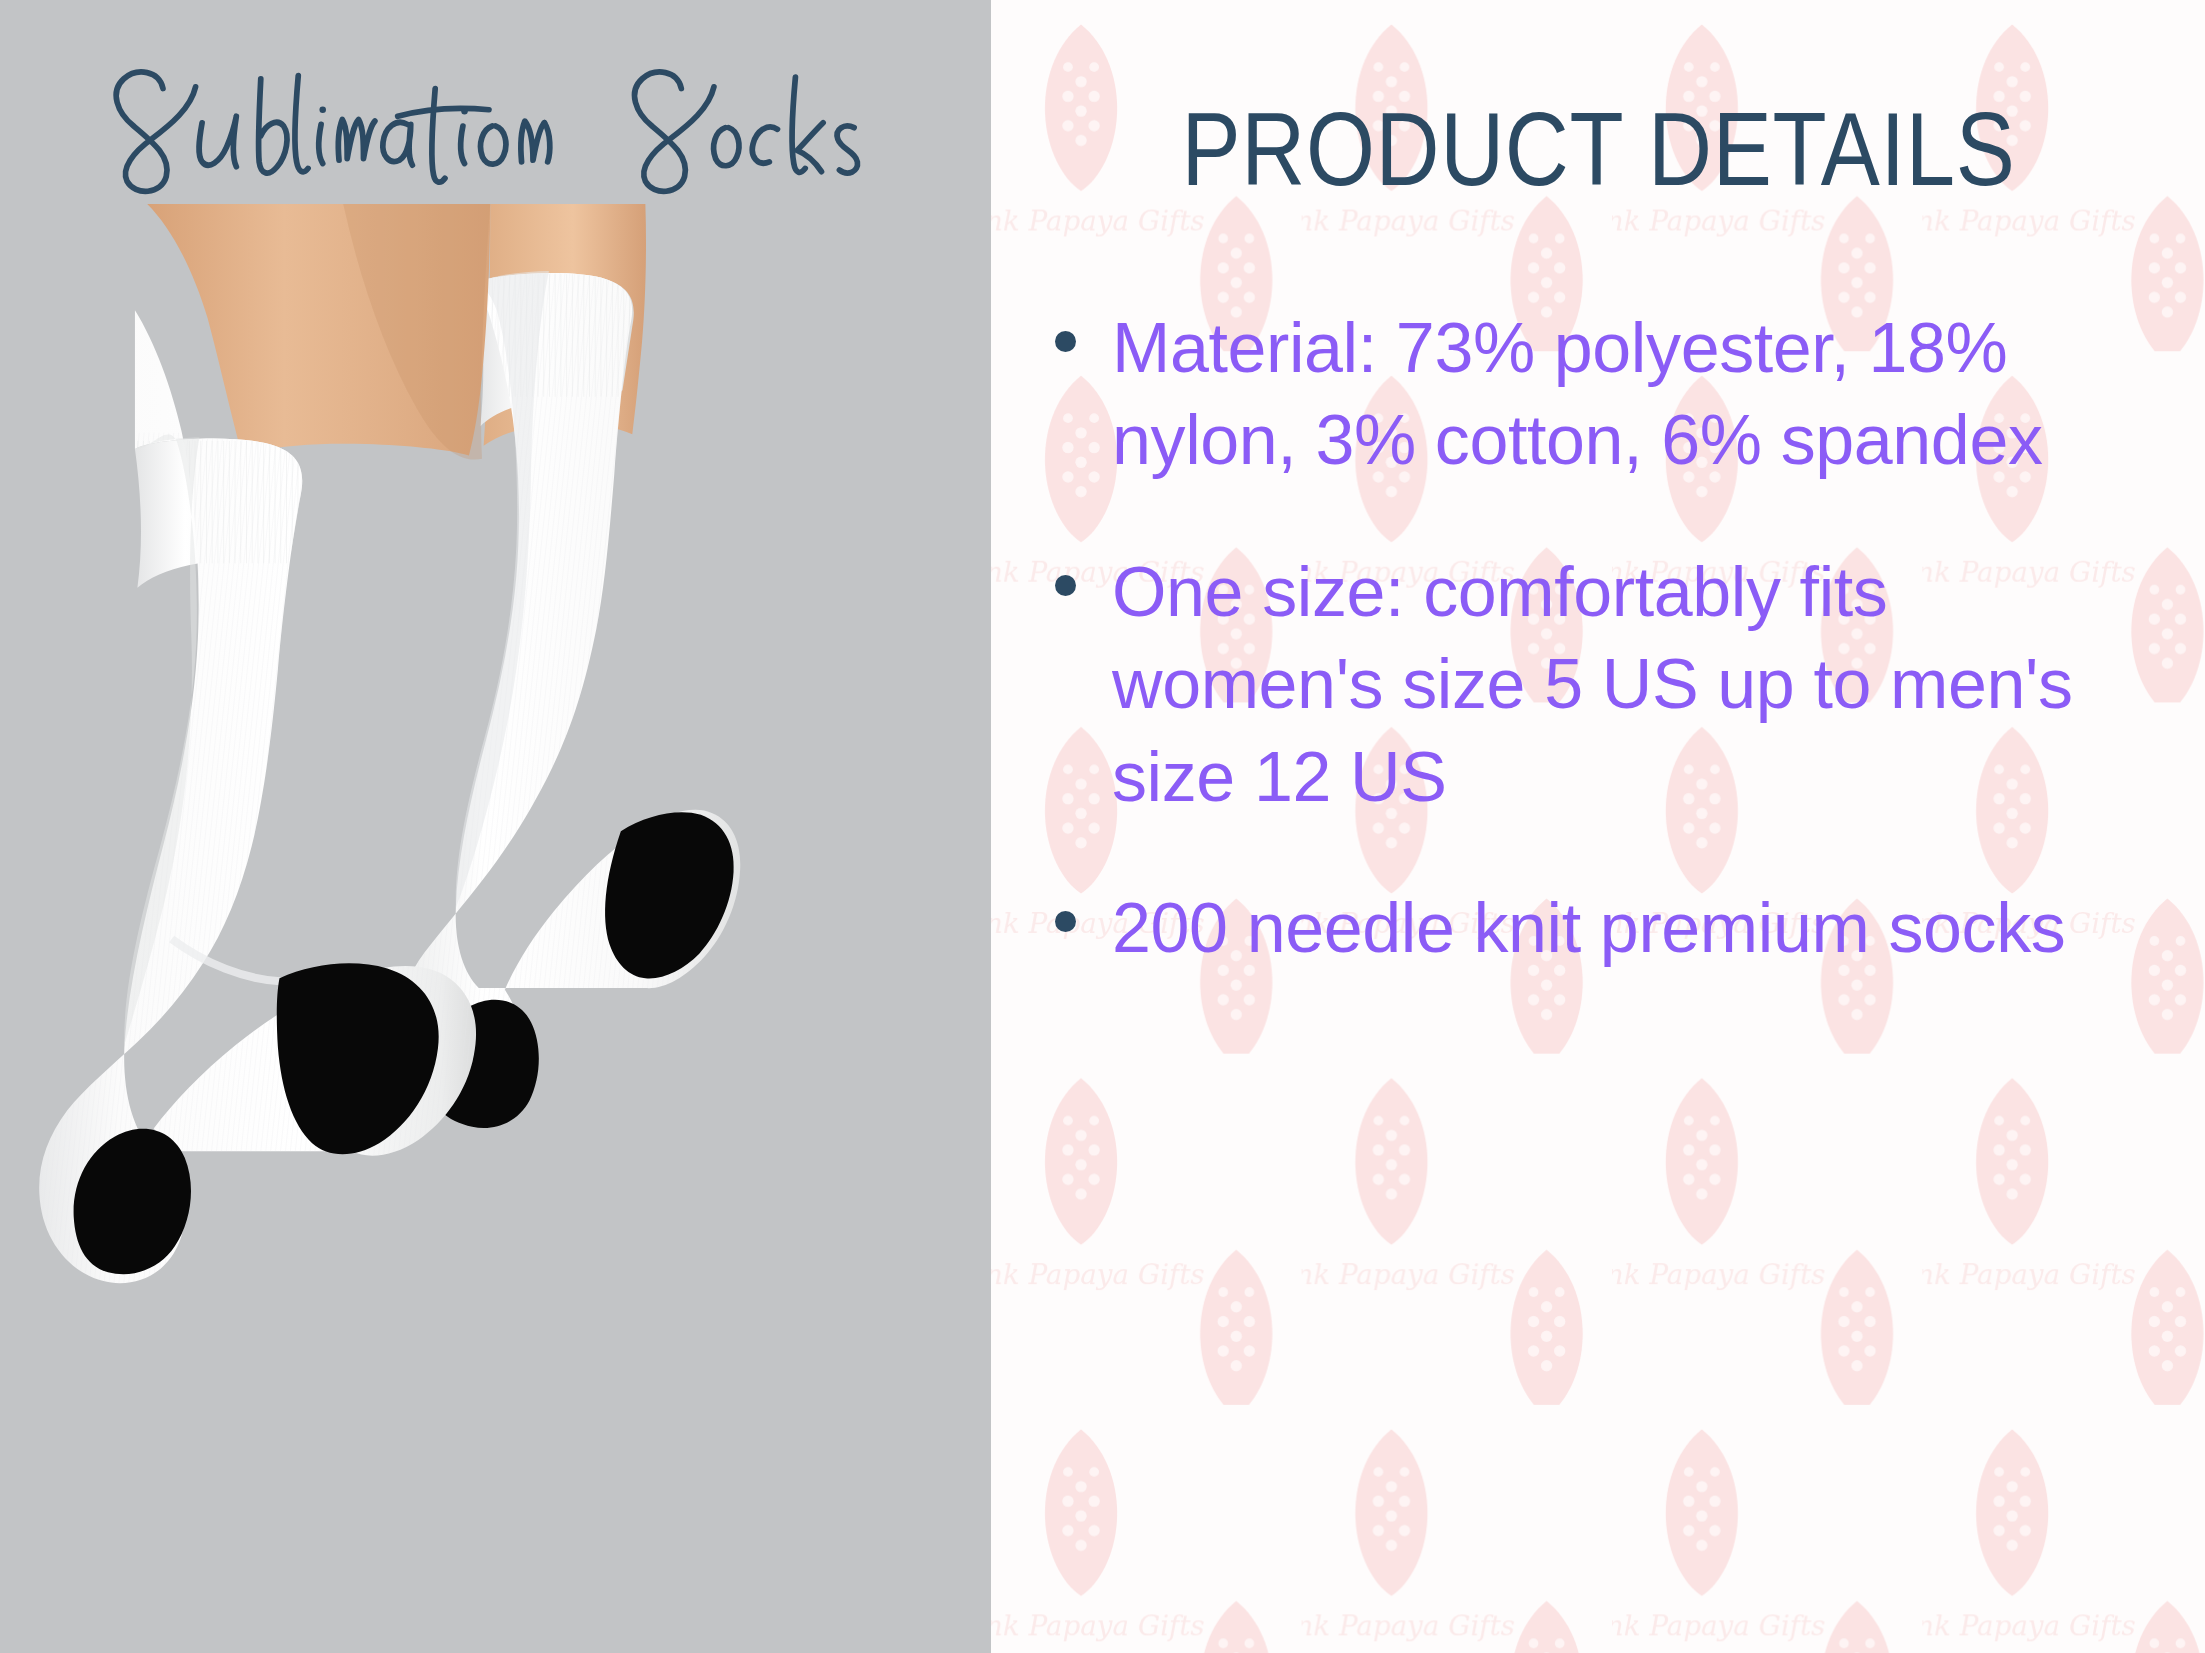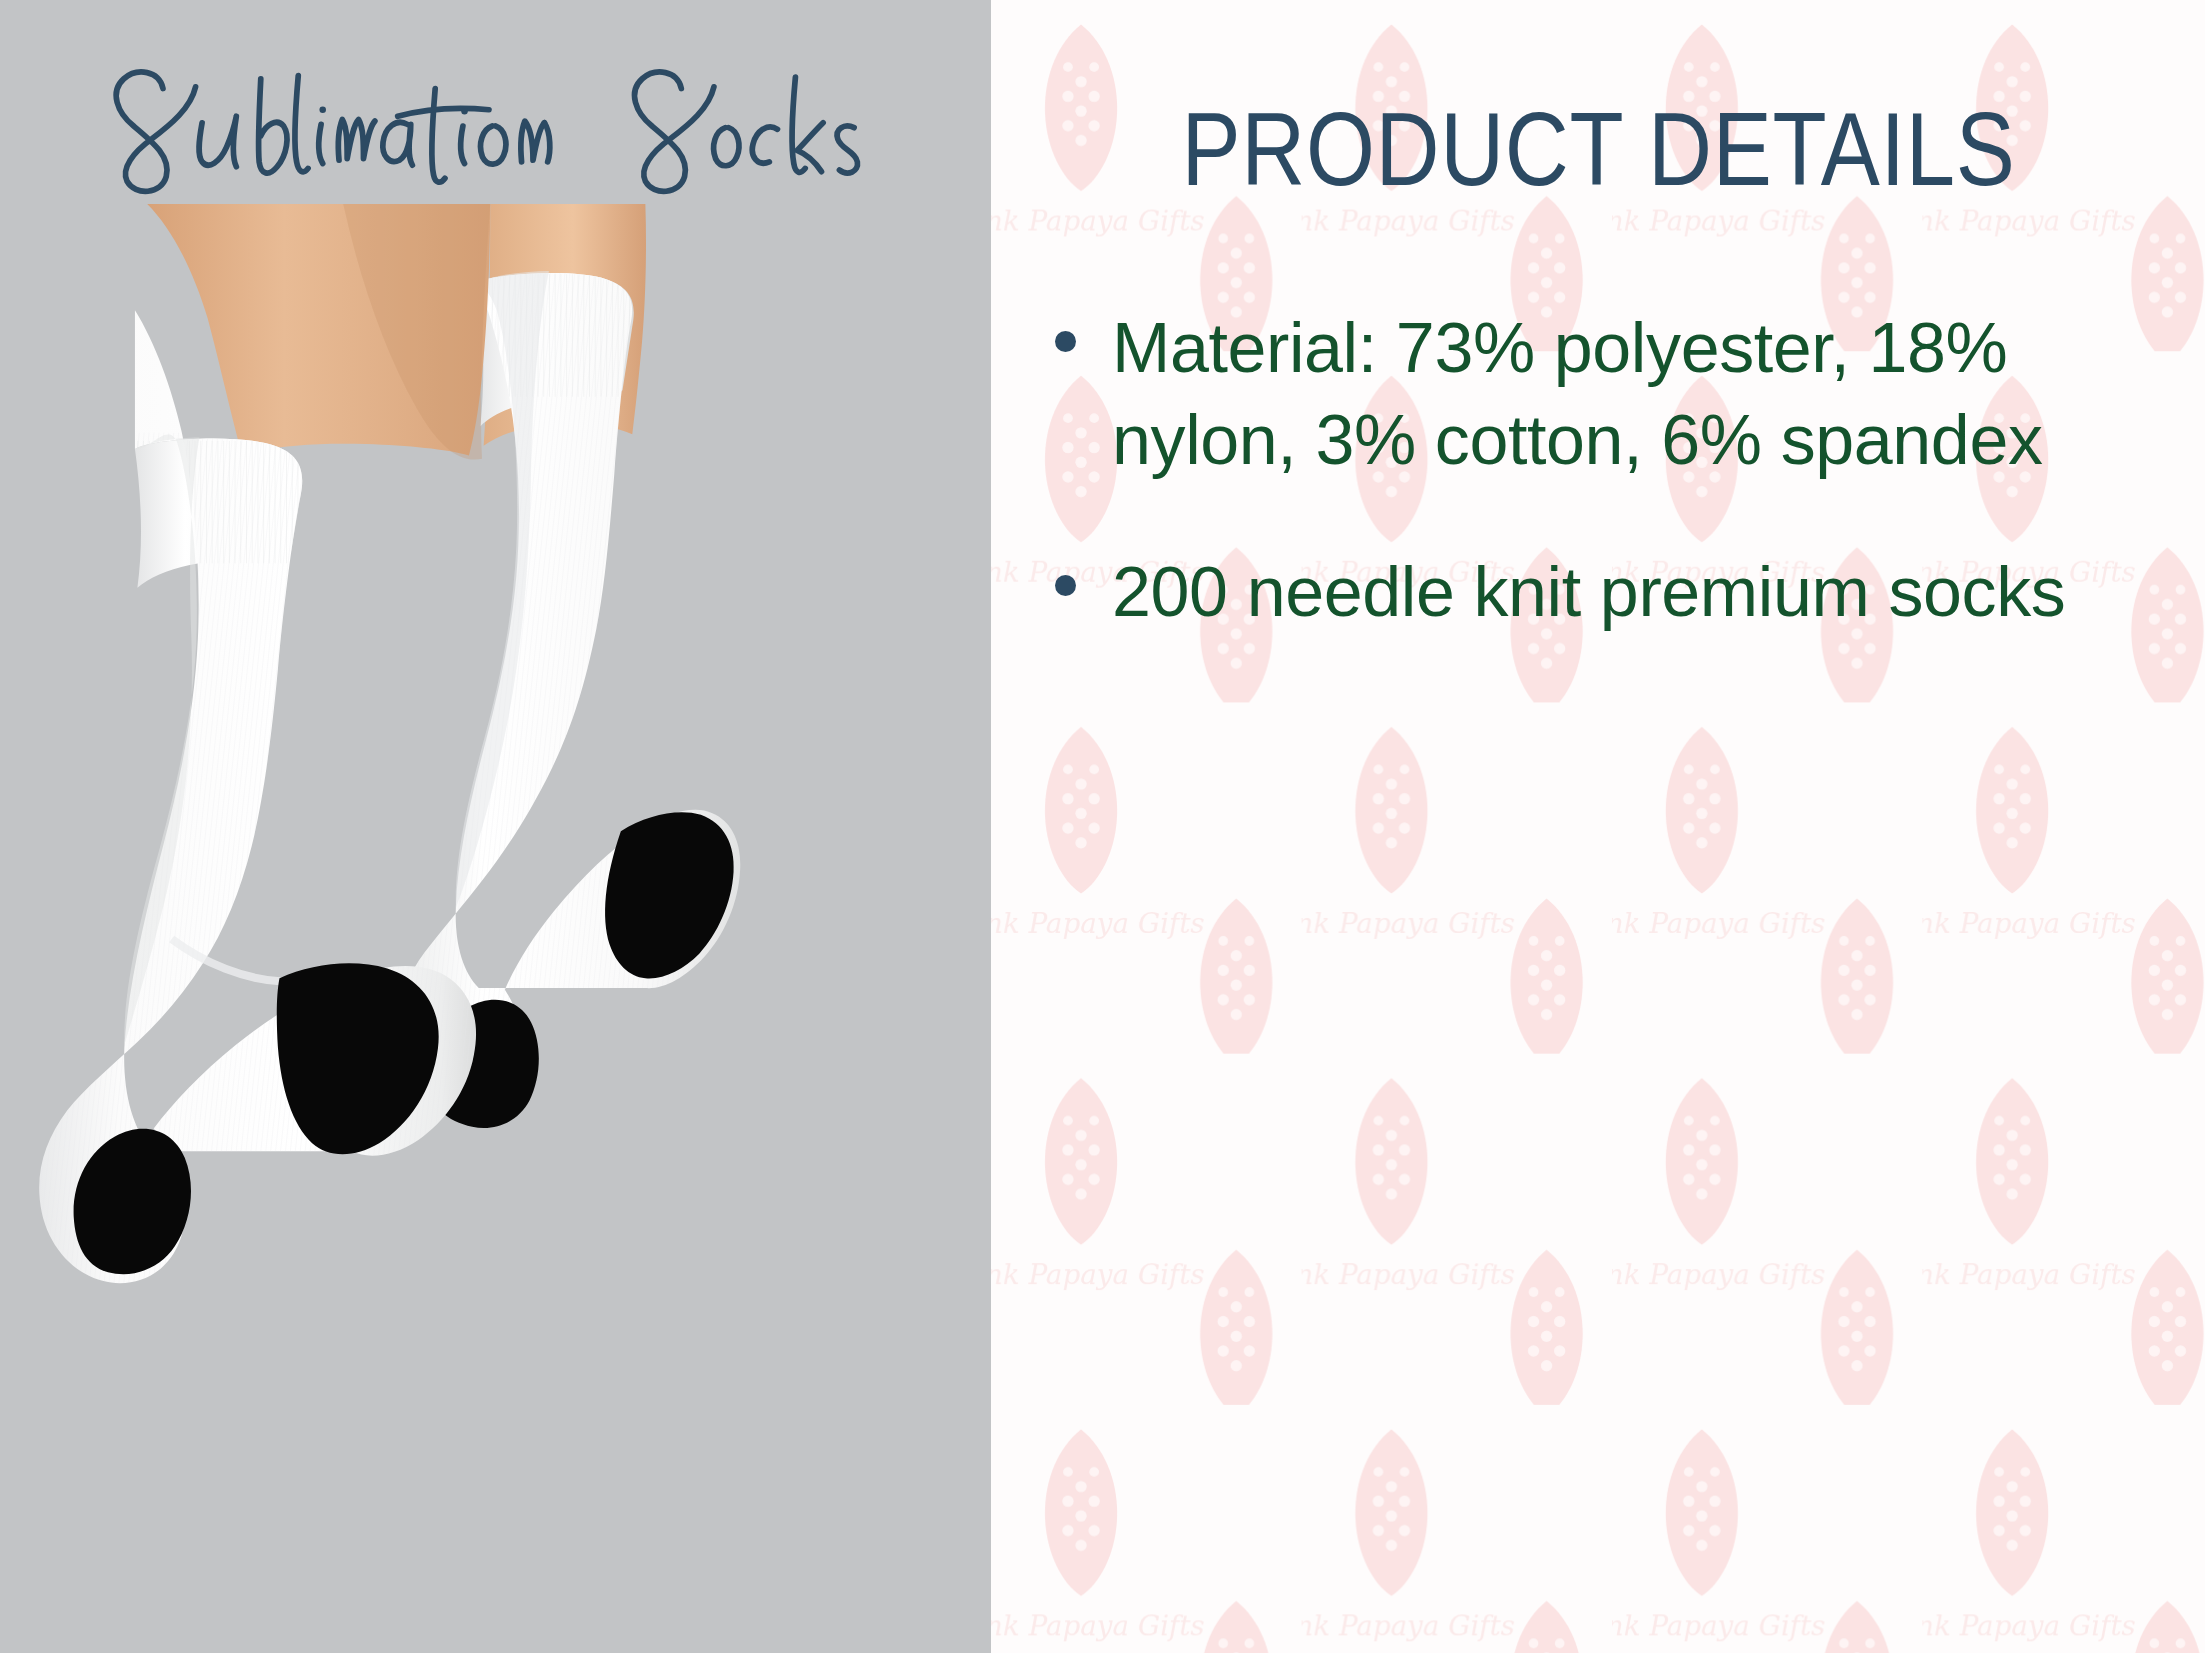--- a/index.html
+++ b/index.html
@@ -116,21 +116,21 @@
     width: 21px;
     height: 21px;
     border-radius: 50%;
     background: #2c4a63;
     margin-top: 29px;
     margin-right: 36px;
   }
 
   .bullet-text {
     flex: 1 1 auto;
-    color: #14532d;
+    color: #8b5cf6;
     font-size: 70px;
     line-height: 1.32;
     font-weight: 400;
     letter-spacing: -0.4px;
   }
 </style>
 </head>
 <body>
 
 <div class="page">
@@ -383,20 +383,24 @@
     <div class="right-content">
       <div class="details-title">PRODUCT DETAILS</div>
 
       <ul class="bullet-list">
         <li class="bullet-item">
           <span class="bullet-dot"></span>
           <span class="bullet-text">Material: 73% polyester, 18% nylon, 3% cotton, 6% spandex</span>
         </li>
         <li class="bullet-item">
           <span class="bullet-dot"></span>
+          <span class="bullet-text">One size: comfortably fits women's size 5 US up to men's size 12 US</span>
+        </li>
+        <li class="bullet-item">
+          <span class="bullet-dot"></span>
           <span class="bullet-text">200 needle knit premium socks</span>
         </li>
       </ul>
     </div>
   </div>
 
 </div>
 
 
 </body></html>

